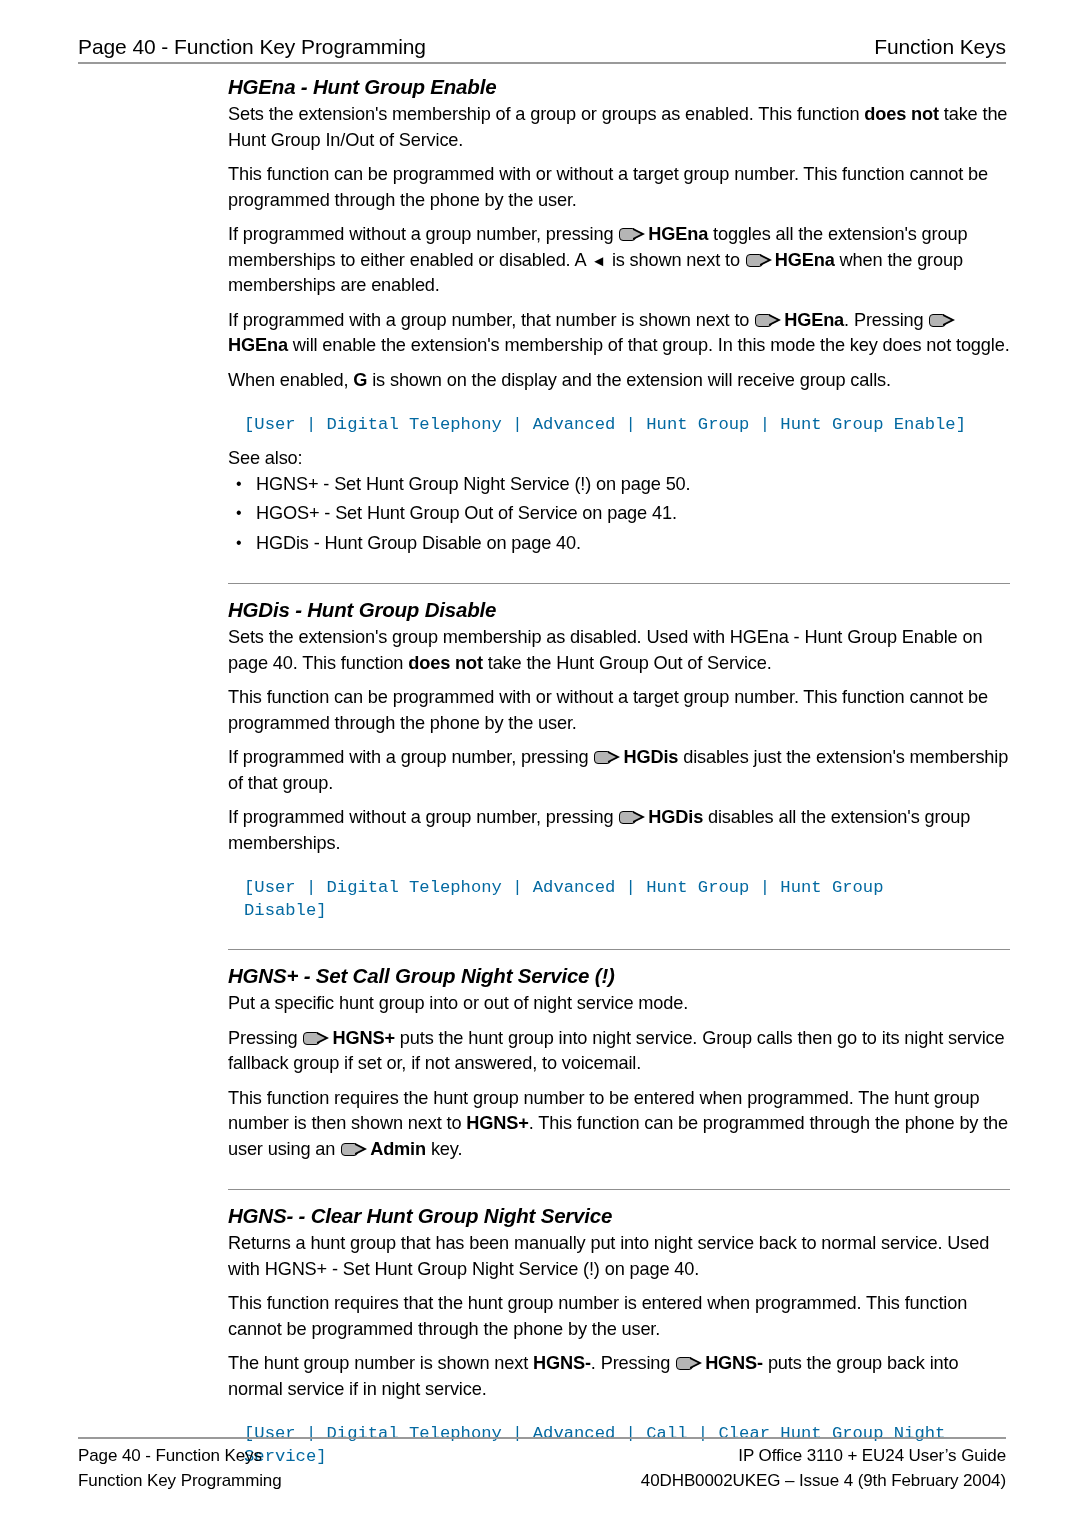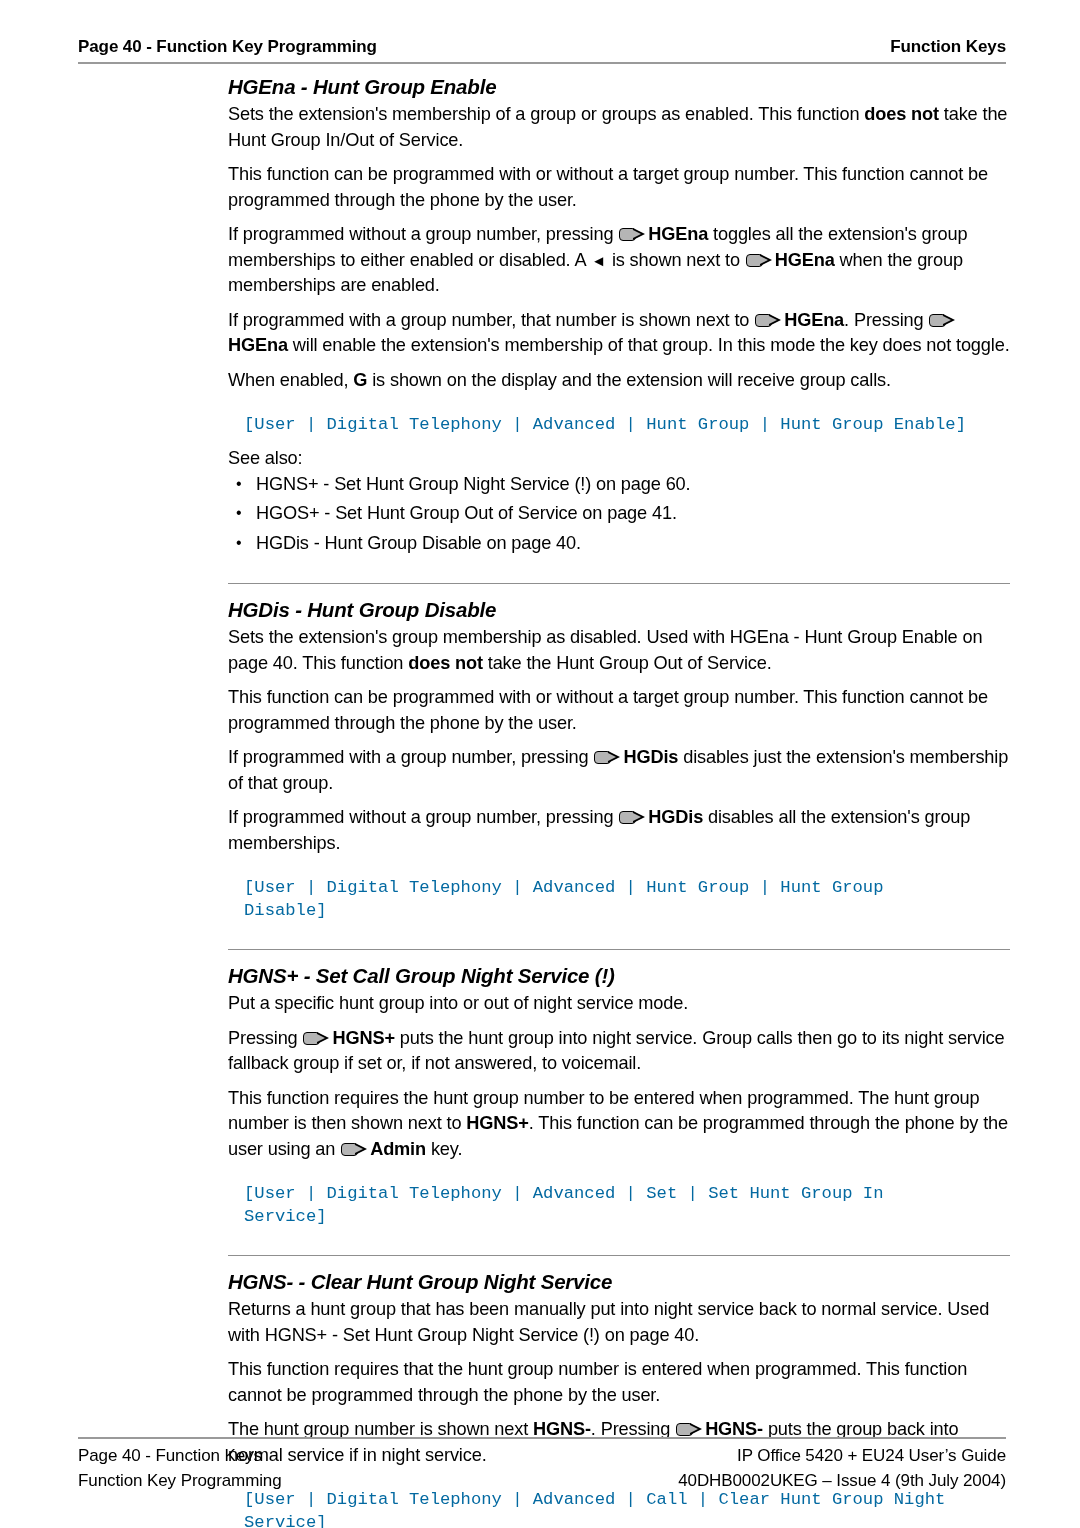--- a/index.html
+++ b/index.html
@@ -27,24 +27,23 @@
 
   
   .header {
     position: absolute;
     left: 78px;
     top: 36px;
     width: 928px;
     display: flex;
     justify-content: space-between;
     align-items: baseline;
-    font-size: 17px;
+    font-size: 21px;
     line-height: 21px;
     letter-spacing: -0.1px;
-    font-weight: bold;
   }
   .header-rule {
     position: absolute;
     left: 78px;
     top: 62px;
     width: 928px;
     height: 2px;
     background: #9a9a9a;
   }
 
@@ -206,53 +205,51 @@
   <div class="content" id="content-root">
       <h2 class="sect-title">HGEna - Hunt Group Enable</h2>
       <p class="para">Sets the extension's membership of a group or groups as enabled. This function <span class="b">does not</span> take the Hunt Group In/Out of Service.</p>
       <p class="para">This function can be programmed with or without a target group number. This function cannot be programmed through the phone by the user.</p>
       <p class="para">If programmed without a group number, pressing <span class="keyicon"><span class="body"></span><span class="tip"></span><span class="tipin"></span></span><span class="b">HGEna</span> toggles all the extension's group memberships to either enabled or disabled. A <span class="tri-left">◄</span> is shown next to <span class="keyicon"><span class="body"></span><span class="tip"></span><span class="tipin"></span></span><span class="b">HGEna</span> when the group memberships are enabled.</p>
       <p class="para">If programmed with a group number, that number is shown next to <span class="keyicon"><span class="body"></span><span class="tip"></span><span class="tipin"></span></span><span class="b">HGEna</span>. Pressing <span class="keyicon"><span class="body"></span><span class="tip"></span><span class="tipin"></span></span><span class="b">HGEna</span> will enable the extension's membership of that group. In this mode the key does not toggle.</p>
       <p class="para">When enabled, <span class="b">G</span> is shown on the display and the extension will receive group calls.</p>
       <div class="path">[User | Digital Telephony | Advanced | Hunt Group | Hunt Group Enable]</div>
       <div class="seealso">See also:</div>
       <ul class="bullets">
-        <li>HGNS+ - Set Hunt Group Night Service (!) on page 60.</li>
+        <li>HGNS+ - Set Hunt Group Night Service (!) on page 50.</li>
         <li>HGOS+ - Set Hunt Group Out of Service on page 41.</li>
         <li>HGDis - Hunt Group Disable on page 40.</li>
       </ul>
       <hr class="sect-rule">
       <h2 class="sect-title">HGDis - Hunt Group Disable</h2>
       <p class="para">Sets the extension's group membership as disabled. Used with HGEna - Hunt Group Enable on page 40. This function <span class="b">does not</span> take the Hunt Group Out of Service.</p>
       <p class="para">This function can be programmed with or without a target group number. This function cannot be programmed through the phone by the user.</p>
       <p class="para">If programmed with a group number, pressing <span class="keyicon"><span class="body"></span><span class="tip"></span><span class="tipin"></span></span><span class="b">HGDis</span> disables just the extension's membership of that group.</p>
       <p class="para">If programmed without a group number, pressing <span class="keyicon"><span class="body"></span><span class="tip"></span><span class="tipin"></span></span><span class="b">HGDis</span> disables all the extension's group memberships.</p>
       <div class="path">[User | Digital Telephony | Advanced | Hunt Group | Hunt Group
 Disable]</div>
       <hr class="sect-rule">
       <h2 class="sect-title">HGNS+ - Set Call Group Night Service (!)</h2>
       <p class="para">Put a specific hunt group into or out of night service mode.</p>
       <p class="para">Pressing <span class="keyicon"><span class="body"></span><span class="tip"></span><span class="tipin"></span></span><span class="b">HGNS+</span> puts the hunt group into night service. Group calls then go to its night service fallback group if set or, if not answered, to voicemail.</p>
       <p class="para">This function requires the hunt group number to be entered when programmed. The hunt group number is then shown next to <span class="b">HGNS+</span>. This function can be programmed through the phone by the user using an <span class="keyicon"><span class="body"></span><span class="tip"></span><span class="tipin"></span></span><span class="b">Admin</span> key.</p>
-      <div class="path">[User | Digital Telephony | Advanced | Set | Set Hunt Group In
-Service]</div>
       <hr class="sect-rule">
       <h2 class="sect-title">HGNS- - Clear Hunt Group Night Service</h2>
       <p class="para">Returns a hunt group that has been manually put into night service back to normal service. Used with HGNS+ - Set Hunt Group Night Service (!) on page 40.</p>
       <p class="para">This function requires that the hunt group number is entered when programmed. This function cannot be programmed through the phone by the user.</p>
       <p class="para">The hunt group number is shown next <span class="b">HGNS-</span>. Pressing <span class="keyicon"><span class="body"></span><span class="tip"></span><span class="tipin"></span></span><span class="b">HGNS-</span> puts the group back into normal service if in night service.</p>
       <div class="path">[User | Digital Telephony | Advanced | Call | Clear Hunt Group Night
 Service]</div>
     </div>
 
   <div class="footer-rule"></div>
   <div class="footer">
     <div class="footer-row">
       <span class="footer-left">Page 40 - Function Keys</span>
-      <span class="footer-right">IP Office 5420 + EU24 User’s Guide</span>
+      <span class="footer-right">IP Office 3110 + EU24 User’s Guide</span>
     </div>
     <div class="footer-row">
       <span class="footer-left">Function Key Programming</span>
-      <span class="footer-right">40DHB0002UKEG – Issue 4 (9th July 2004)</span>
+      <span class="footer-right">40DHB0002UKEG – Issue 4 (9th February 2004)</span>
     </div>
   </div>
 
 </div>
 
 </body></html>

